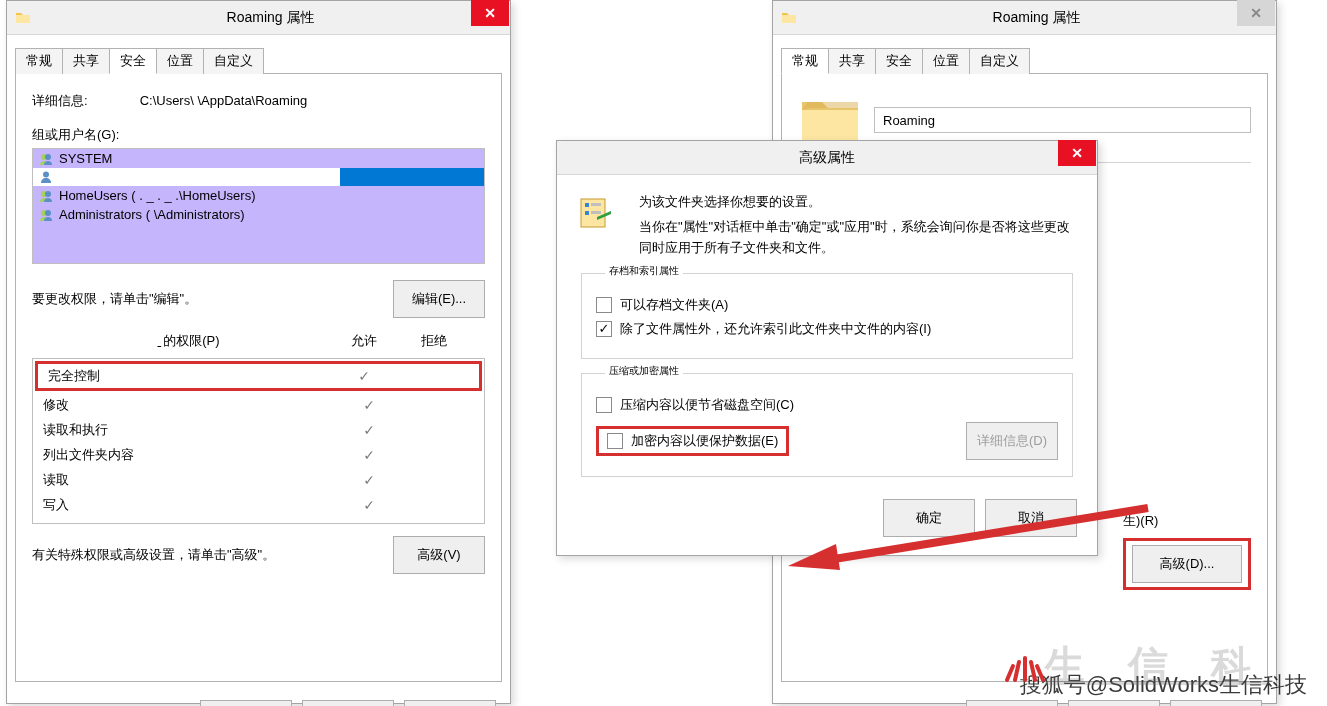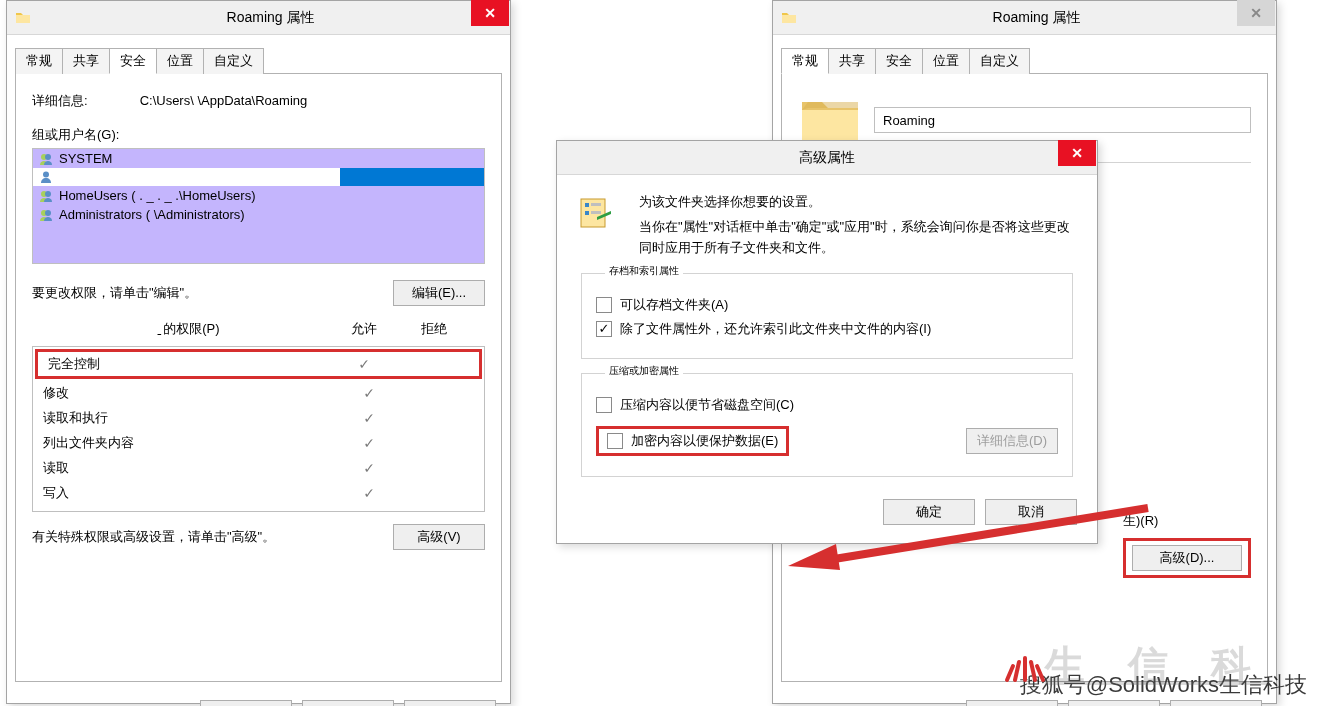--- a/index.html
+++ b/index.html
@@ -92,21 +92,21 @@
     gap: 6px;
   }
   .listbox .item.highlight { background: #fff; position: relative; }
   .listbox .item.highlight .hl-bar { position: absolute; right: 0; height: 100%; width: 32%; background: #0078d4; }
 
   .user-ico {
     width: 14px; height: 14px; display: inline-block;
   }
 
   .btn {
-    min-width: 92px; height: 26px;
+    min-width: 92px; height: 38px;
     background: #efefef;
     border: 1px solid #adadad;
     font-size: 13px;
     cursor: pointer;
     padding: 0 10px;
     font-family: inherit;
   }
   .btn.disabled { color: #9d9d9d; }
 
   .btn-row { display: flex; justify-content: flex-end; gap: 8px; margin: 8px 0; }

